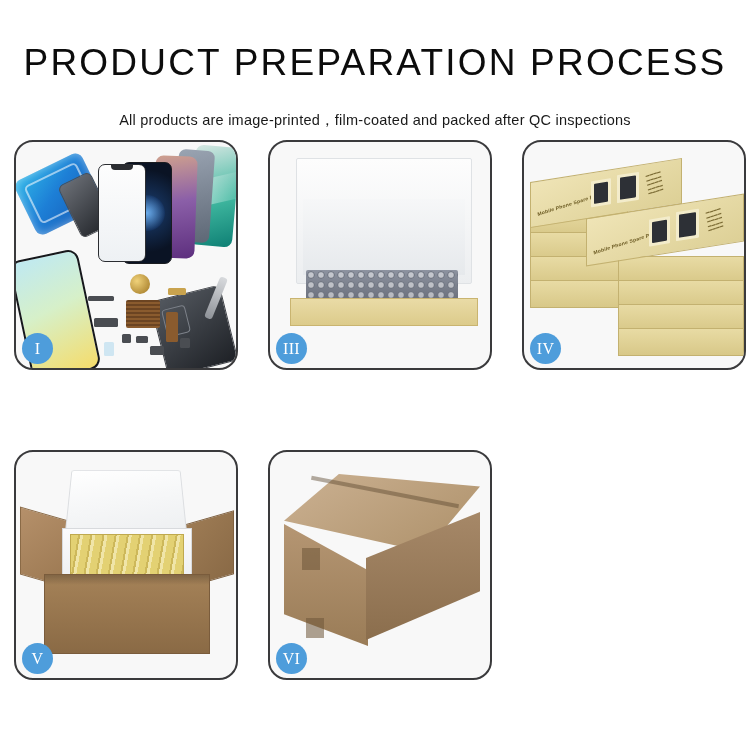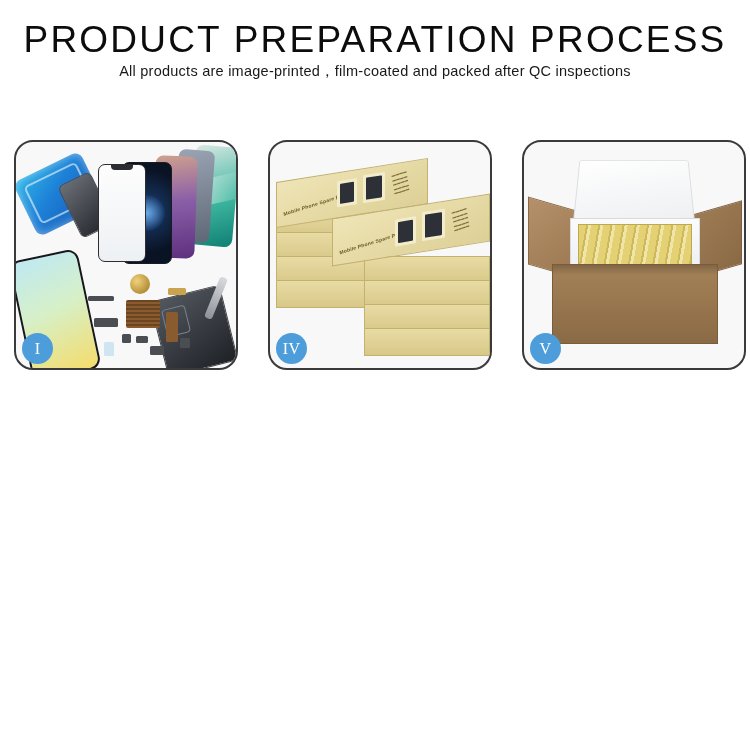--- a/index.html
+++ b/index.html
@@ -6,31 +6,31 @@
   body{
     width:750px;height:750px;
     background:#ffffff;
     font-family:"Liberation Sans","DejaVu Sans",sans-serif;
     overflow:hidden;
     position:relative;
   }
   .page{width:750px;height:750px;position:relative;}
 
   
-  .header{padding-top:21px;text-align:center;}
+  .header{padding-top:44px;text-align:center;}
   .title{
     font-size:37px;
     letter-spacing:2.2px;
     color:#0c0c0c;
     font-weight:400;
     line-height:1;
     white-space:nowrap;
   }
   .subtitle{
-    margin-top:4px;
+    margin-top:30px;
     font-size:14.5px;
     letter-spacing:.25px;
     color:#191919;
     font-weight:400;
     white-space:nowrap;
   }
 
   
   .grid{
     position:absolute;
@@ -314,20 +314,29 @@
           <div class="pc" style="left:48px;top:64px;width:12px;height:7px;"></div>
           <div class="pc" style="left:16px;top:70px;width:10px;height:14px;background:#cfe6f2;"></div>
           <div class="pc" style="left:62px;top:74px;width:14px;height:9px;"></div>
           <div class="pc" style="left:92px;top:66px;width:10px;height:10px;"></div>
         </div>
       </div>
       <div class="badge">I</div>
     </div>
 
 
+    <div class="panel">
+      <div class="stage">
+        <div class="p3-lid"></div>
+        <div class="p3-tray"></div>
+        <div class="p3-bubble"></div>
+        <div class="p3-front"></div>
+      </div>
+      <div class="badge">III</div>
+    </div>
 
     <div class="panel">
       <div class="stage">
         <div class="p4">
 
           <div class="bx" style="left:2px;top:52px;width:96px;height:26px;"></div>
           <div class="bx" style="left:2px;top:76px;width:96px;height:26px;"></div>
           <div class="bx" style="left:2px;top:100px;width:96px;height:26px;"></div>
           <div class="bx" style="left:2px;top:124px;width:96px;height:26px;"></div>
 
@@ -367,15 +376,26 @@
         <div class="p5-flapL"></div>
         <div class="p5-flapR"></div>
         <div class="p5-foamlid"></div>
         <div class="p5-foambox"></div>
         <div class="p5-inner"></div>
         <div class="p5-body"></div>
       </div>
       <div class="badge">V</div>
     </div>
 
+    <div class="panel">
+      <div class="stage">
+        <div class="p6-top"></div>
+        <div class="p6-left"></div>
+        <div class="p6-right"></div>
+        <div class="p6-seam"></div>
+        <div class="p6-tab" style="left:32px;top:96px;width:18px;height:22px;"></div>
+        <div class="p6-tab" style="left:36px;top:166px;width:18px;height:20px;"></div>
+      </div>
+      <div class="badge">VI</div>
+    </div>
 
   </div>
 </div>
 
 </body></html>

